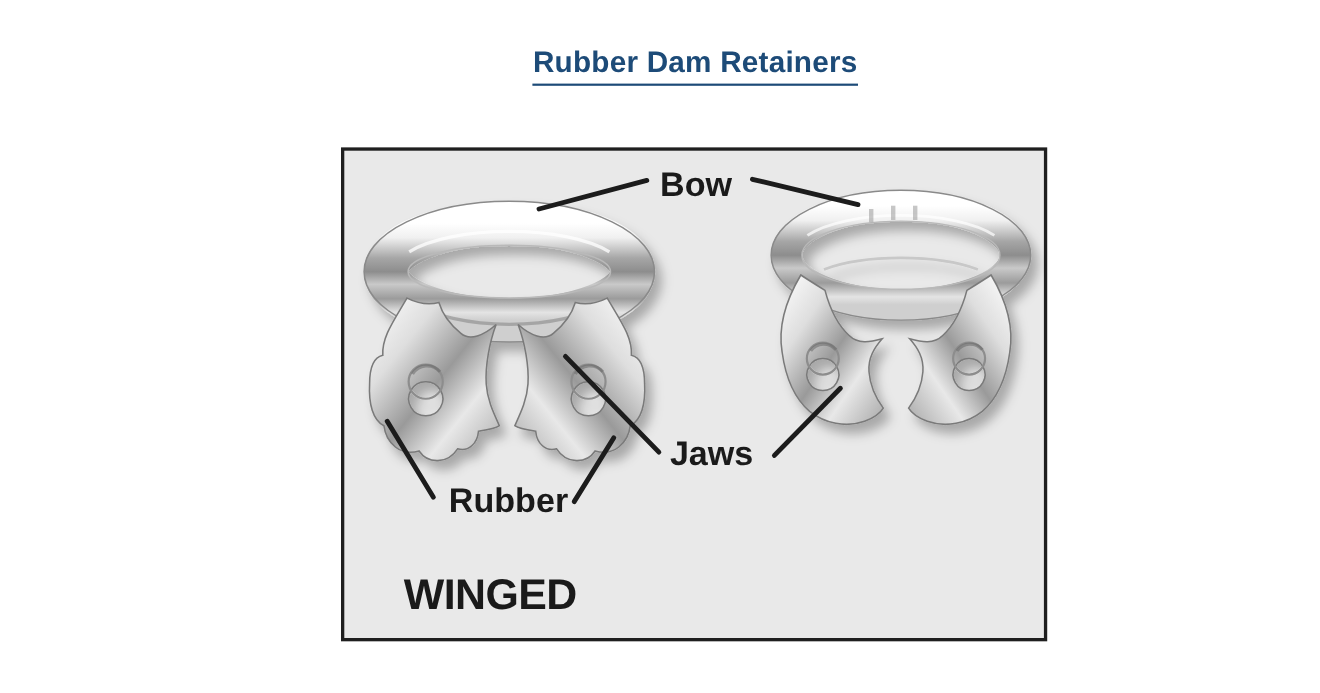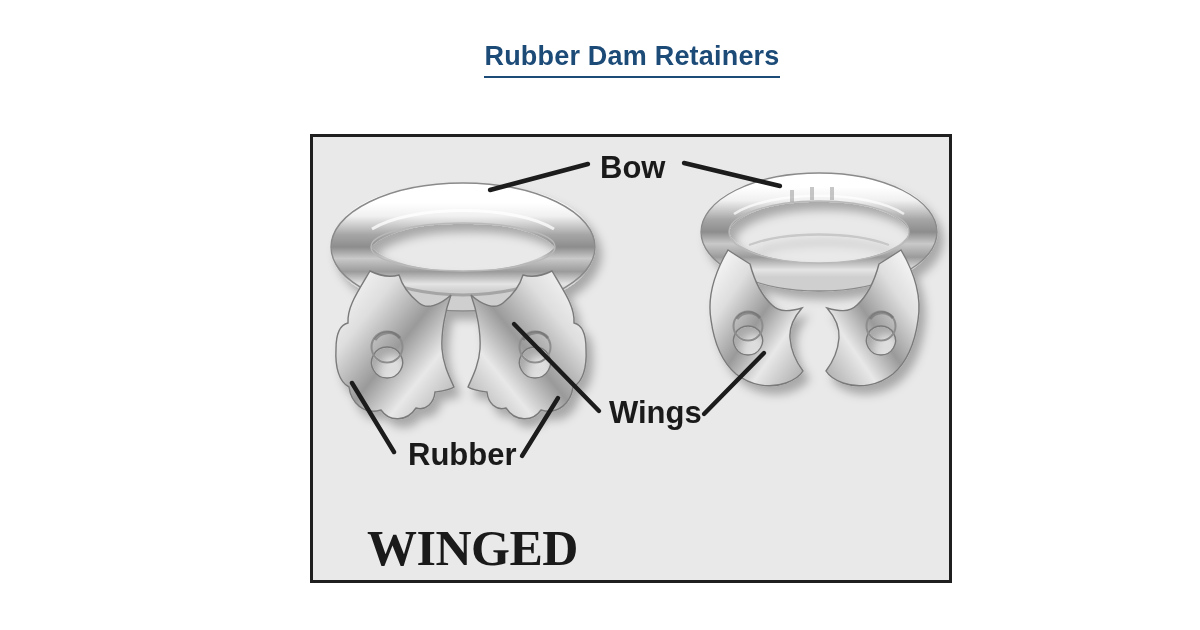--- a/index.html
+++ b/index.html
@@ -49,27 +49,26 @@
     position: absolute;
     font-size: 31px;
     font-weight: bold;
     color: var(--label-text, #1a1a1a);
     line-height: 1.1;
     white-space: nowrap;
     text-align: right;
   }
   .type-caption {
     position: absolute;
-    font-size: 50px;
+    font-size: 39px;
     font-weight: bold;
     color: var(--label-text, #1a1a1a);
     letter-spacing: -0.5px;
     line-height: 1.1;
     white-space: nowrap;
-    font-family: Liberation Serif, serif;
   }
   .caption-wingless { letter-spacing: -1px; }
 </style>
 </head>
 <body>
 
 <div class="page">
 
   <div class="title-wrap">
     <span class="page-title">Rubber Dam Retainers</span>
@@ -165,18 +164,18 @@
 
     <line class="leader" x1="556" y1="164" x2="458" y2="190"></line>
     <line class="leader" x1="652" y1="163" x2="748" y2="186"></line>
     <line class="leader" x1="567" y1="411" x2="482" y2="324"></line>
     <line class="leader" x1="672" y1="414" x2="732" y2="353"></line>
     <line class="leader" x1="320" y1="383" x2="362" y2="452"></line>
     <line class="leader" x1="490" y1="456" x2="526" y2="398"></line>
   </svg>
 
   <div class="part-label" style="left:568px; top:151px;">Bow</div>
-  <div class="part-label" style="left:577px; top:396px;">Wings</div>
+  <div class="part-label" style="left:577px; top:396px;">Jaws</div>
   <div class="part-label" style="left:376px; top:438px;">Rubber</div>
 
   <div class="type-caption" style="left:335px; top:521px;">WINGED</div>
 
 </div>
 
 </body></html>

